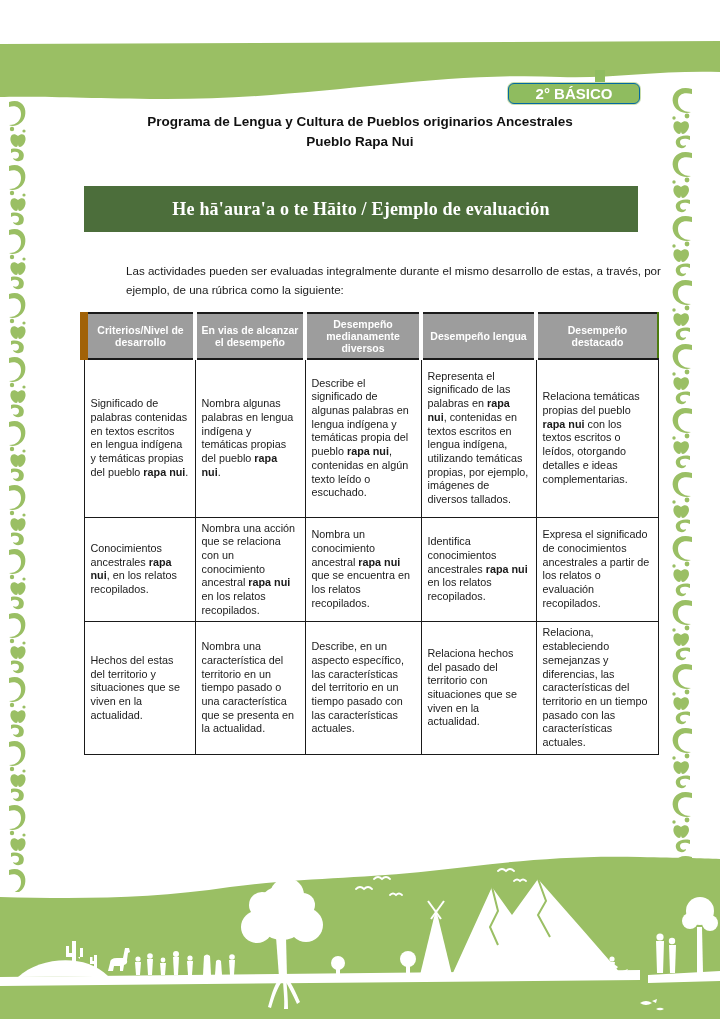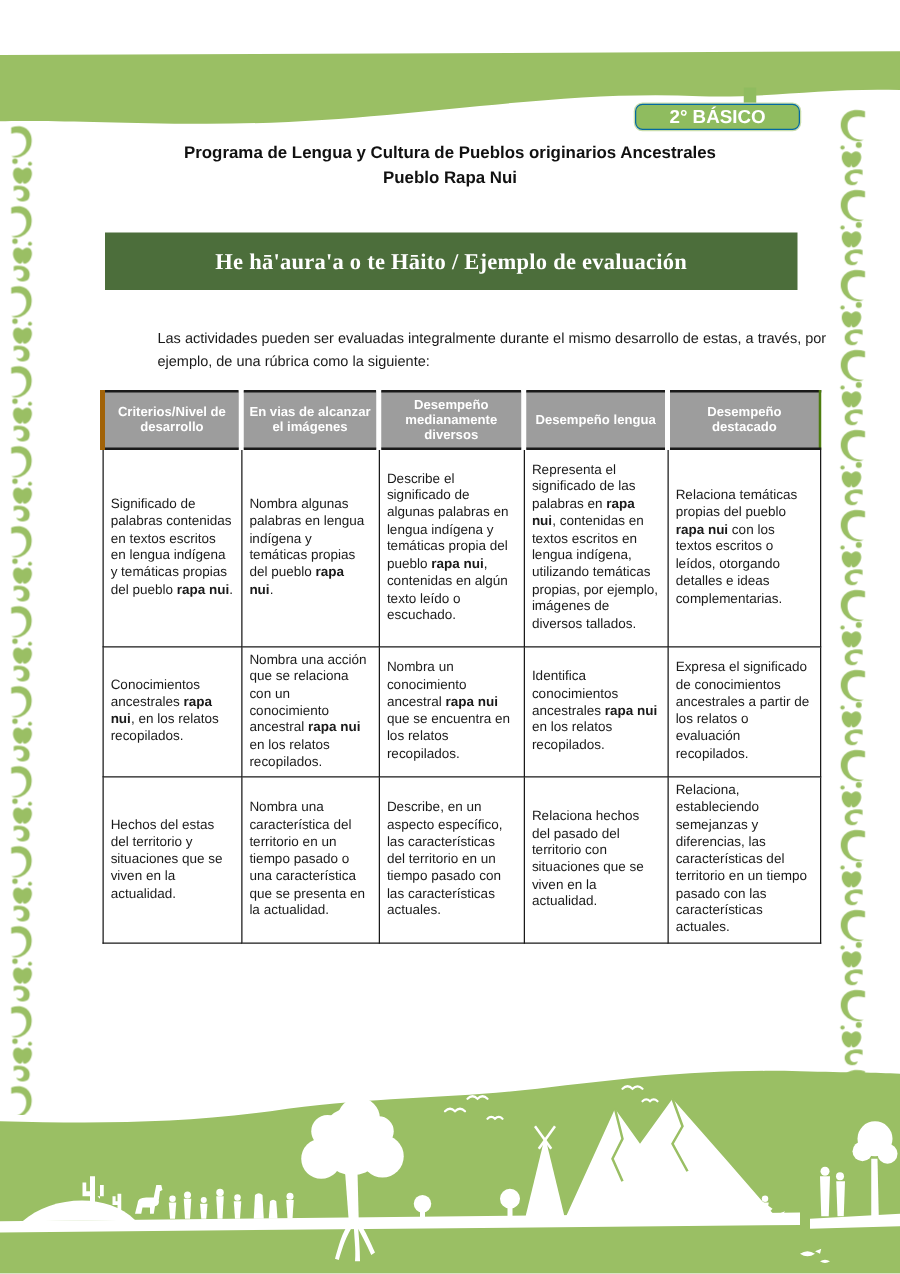--- a/index.html
+++ b/index.html
@@ -36,21 +36,21 @@
     position:absolute;left:80px;top:312px;width:574px;
     border-collapse:collapse;table-layout:fixed;
   }
   #rubric,#rubric td{border:1.5px solid #1a1a1a;}
   #rubric th{
     background:#9d9d9d;color:#ffffff;font-size:10.5px;font-weight:bold;
     text-align:center;vertical-align:middle;padding:2px 4px;
     border-top:2px solid #1a1a1a;border-bottom:2px solid #1a1a1a;
   }
   #rubric th + th{border-left:4px solid #ffffff;}
-  #rubric th:first-child{border-left:4px solid #a16207;}
+  #rubric th:first-child{border-left:8px solid #a16207;}
   #rubric th:last-child{border-right:2px solid #4d7c0f;}
   #rubric td{
     background:#ffffff;font-size:10.8px;line-height:1.27;vertical-align:middle;
     padding:4px 6px;
   }
   #rubric .c0{width:111px;} #rubric .c1{width:110px;} #rubric .c2{width:116px;}
   #rubric .c3{width:115px;} #rubric .c4{width:122px;}
   
   #footer-art{position:absolute;left:0;bottom:0;width:720px;height:166px;}
 </style>
@@ -109,21 +109,21 @@
     <colgroup>
       <col class="c0">
         <col class="c1">
         <col class="c2">
         <col class="c3">
         <col class="c4">
     </colgroup>
     <thead>
       <tr style="height:46px;">
         <th>Criterios/Nivel de desarrollo</th>
-        <th>En vias de alcanzar el imágenes</th>
+        <th>En vias de alcanzar el desempeño</th>
         <th>Desempeño medianamente diversos</th>
         <th>Desempeño lengua</th>
         <th>Desempeño destacado</th>
       </tr>
     </thead>
     <tbody>
       <tr style="height:158px;">
         <td>Significado de palabras contenidas en textos escritos en lengua indígena y temáticas propias del pueblo <b>rapa nui</b>.</td>
         <td>Nombra algunas palabras en lengua indígena y temáticas propias del pueblo <b>rapa nui</b>.</td>
         <td>Describe el significado de algunas palabras en lengua indígena y temáticas propia del pueblo <b>rapa nui</b>, contenidas en algún texto leído o escuchado.</td>

